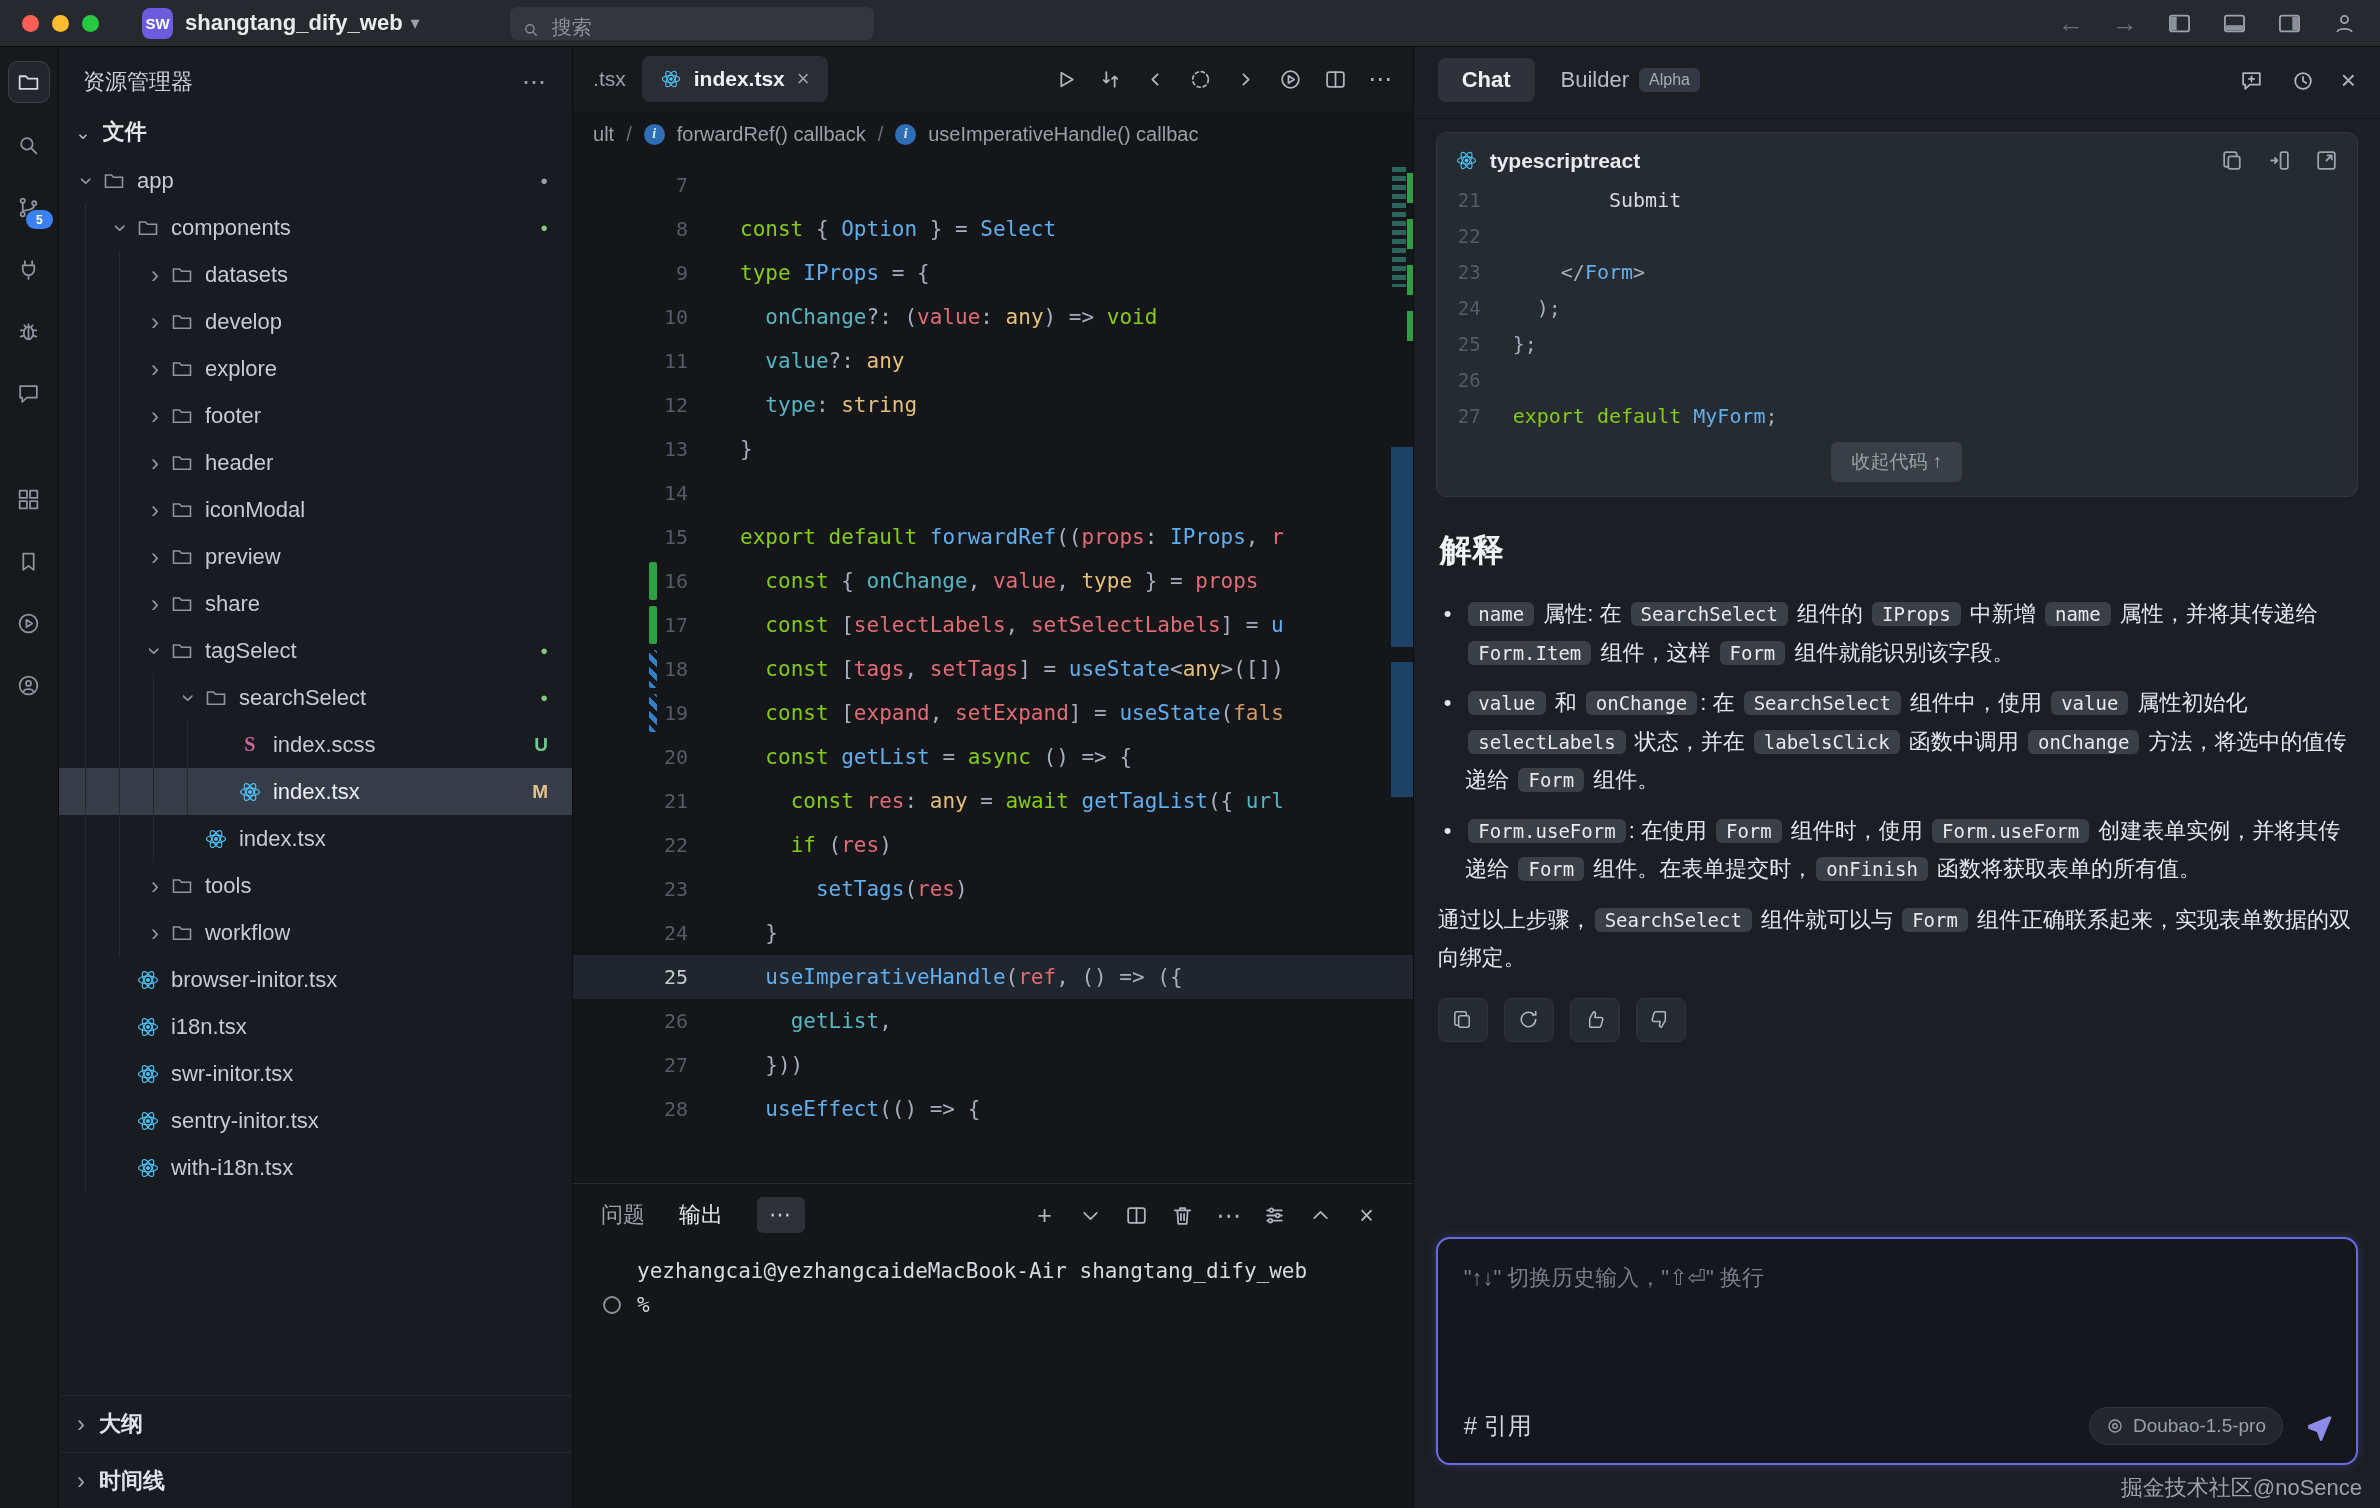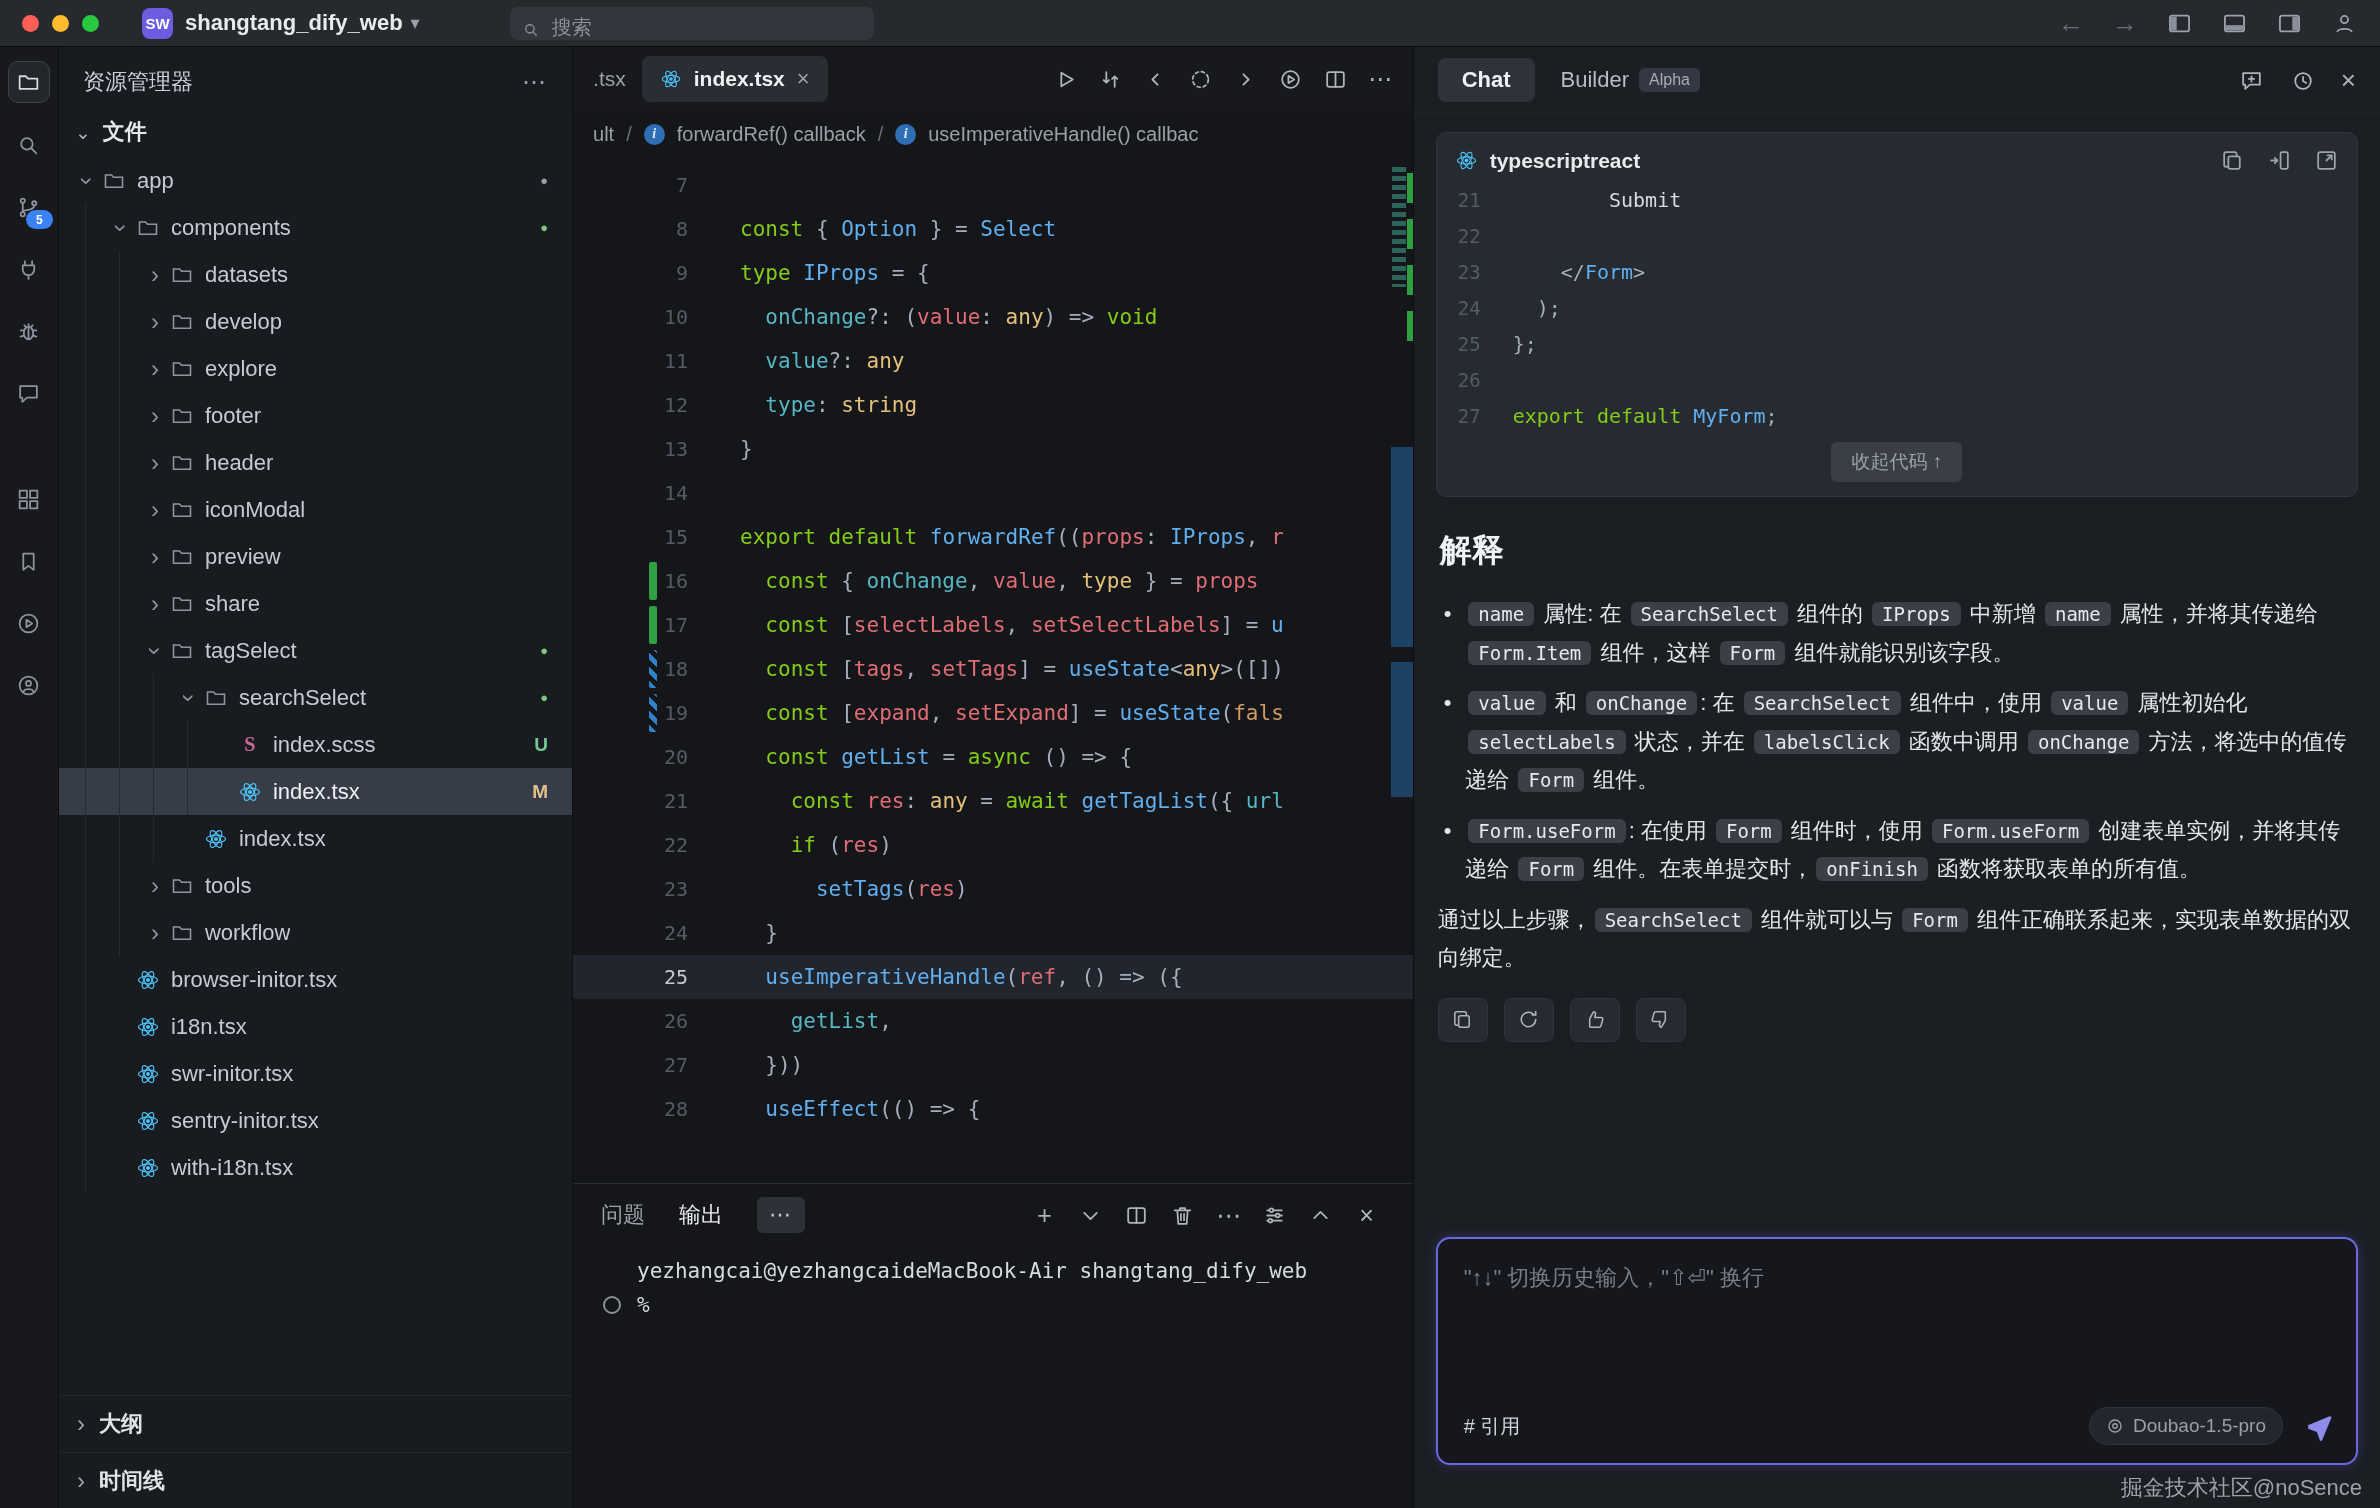--- a/index.html
+++ b/index.html
@@ -129,21 +129,21 @@
   .bullet{display:flex;gap:14px;margin:0 2px 12px 8px;font-size:22px;line-height:1.75;color:#e2e5ea;}
   .bdot{flex:0 0 auto;}
   .chip{font-family:"DejaVu Sans Mono",monospace;background:#3a3f48;border-radius:6px;padding:1px 10px;font-size:19px;color:#e6e9ee;margin:0 3px;white-space:nowrap;}
   .ex-closing{font-size:22px;line-height:1.75;color:#e2e5ea;margin:4px 2px 20px 2px;}
   .actions{display:flex;gap:16px;margin:2px 2px 20px 2px;}
   .act-btn{width:48px;height:42px;background:#262a31;border:1px solid #30343c;border-radius:8px;display:flex;align-items:center;justify-content:center;color:#aeb4bc;}
 
   .input-card{margin:0 22px 44px 22px;border:2px solid #6c68e0;box-shadow:0 0 12px rgba(108,104,224,.30);border-radius:14px;background:#15171d;height:224px;position:relative;flex:0 0 auto;}
   .ph{position:absolute;top:24px;left:26px;color:#767d88;font-size:22px;}
   .ic-bottom{position:absolute;left:26px;right:22px;bottom:18px;display:flex;align-items:center;}
-  .ref-label{color:#d0d4da;font-size:20px;}
+  .ref-label{color:#d0d4da;font-size:24px;}
   .model-pill{margin-left:auto;display:flex;align-items:center;gap:9px;background:#23262d;border:1px solid #30343c;border-radius:999px;padding:7px 16px;color:#9aa0a8;font-size:19px;}
   .model-pill svg{width:18px;height:18px;stroke:#9aa0a8;fill:none;stroke-width:1.8;}
   .send-btn{margin-left:20px;color:#8e8bea;background:none;border:0;padding:0;}
   .send-btn svg{width:31px;height:31px;fill:currentColor;}
   .watermark{position:absolute;right:18px;bottom:6px;color:#aab0b9;font-size:22px;opacity:.9;}
 </style>
 </head>
 <body>
 
 <div class="titlebar">

